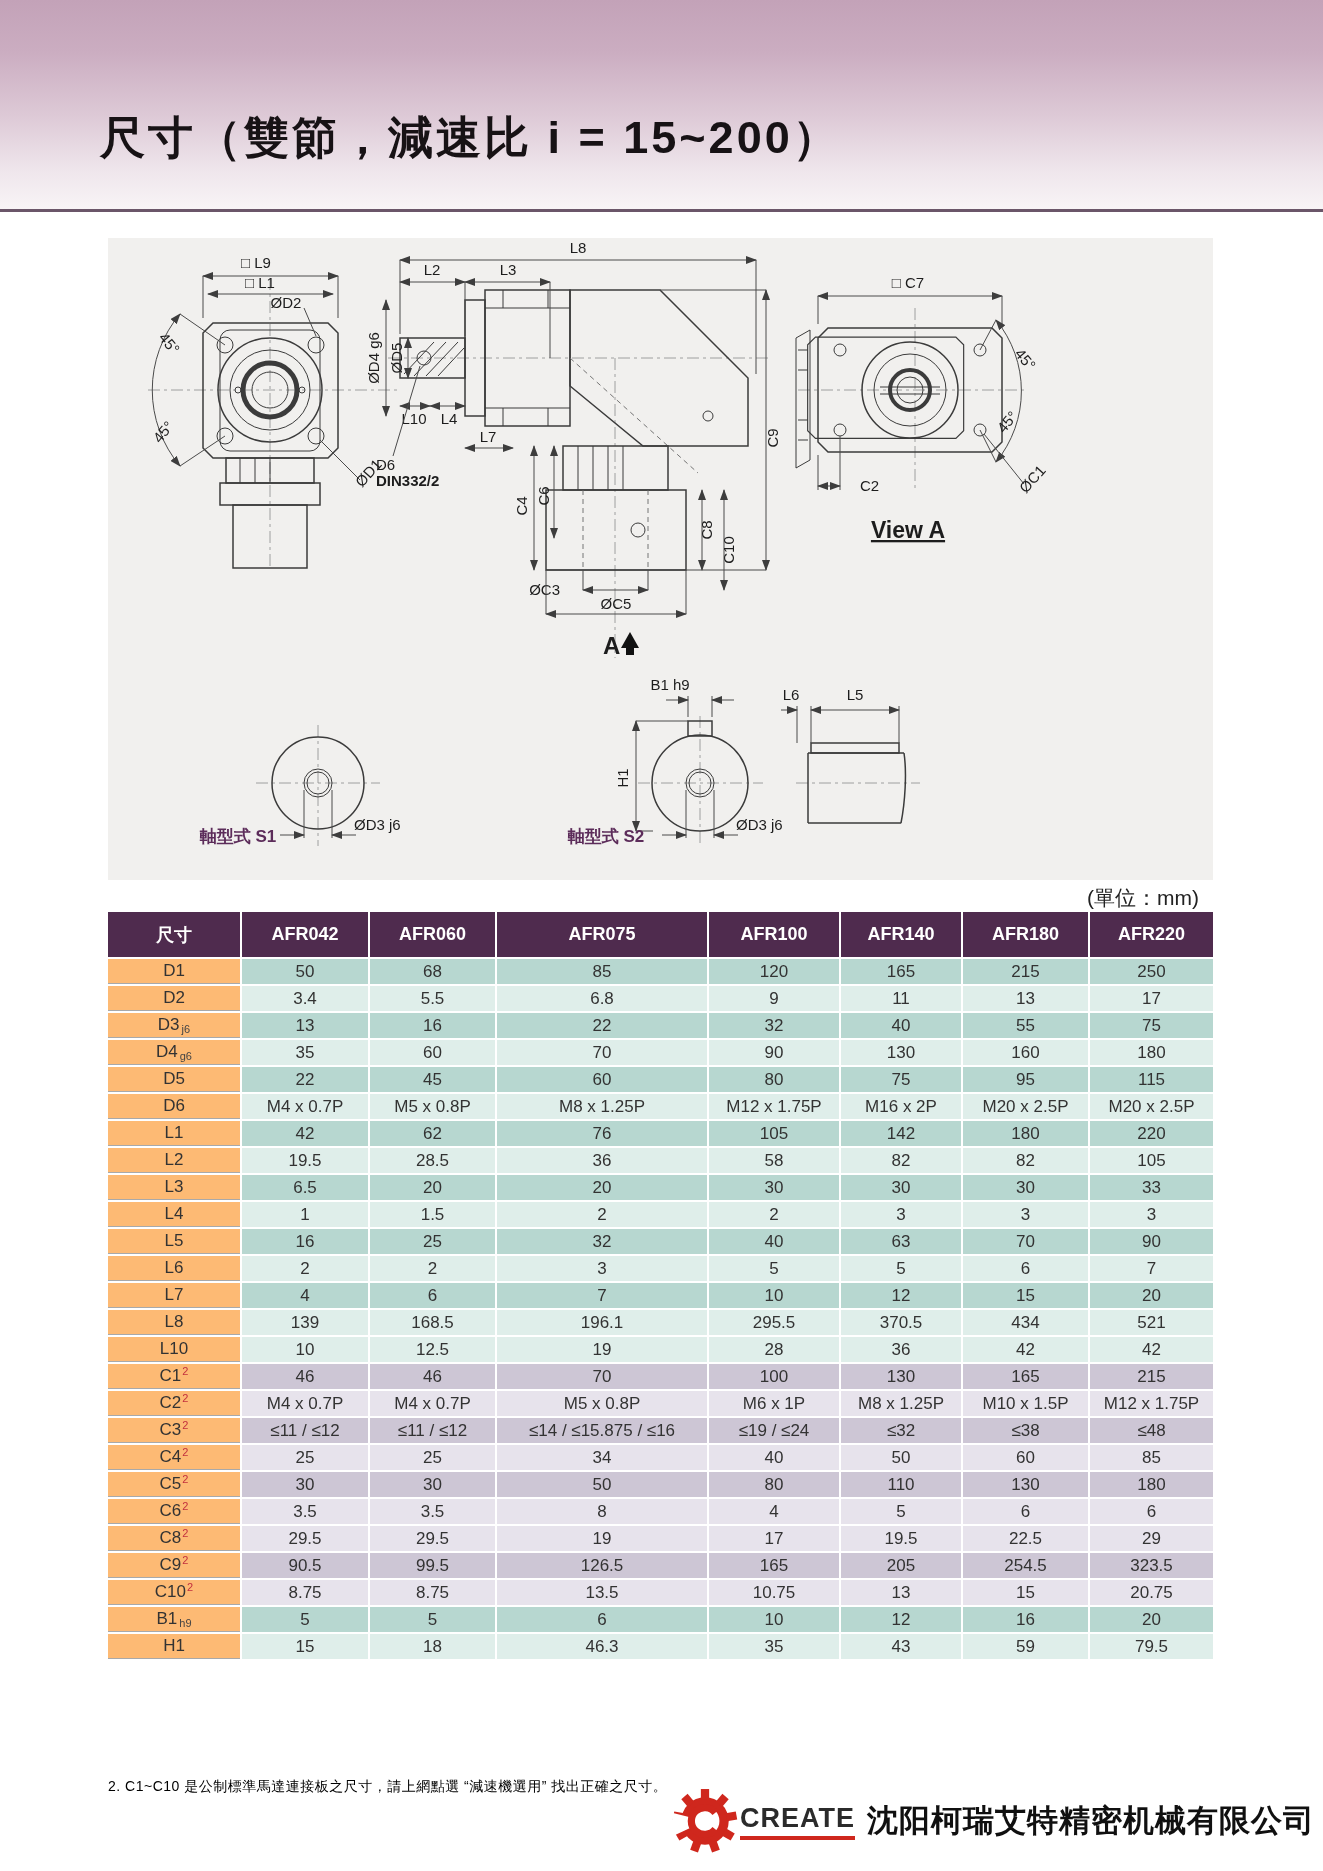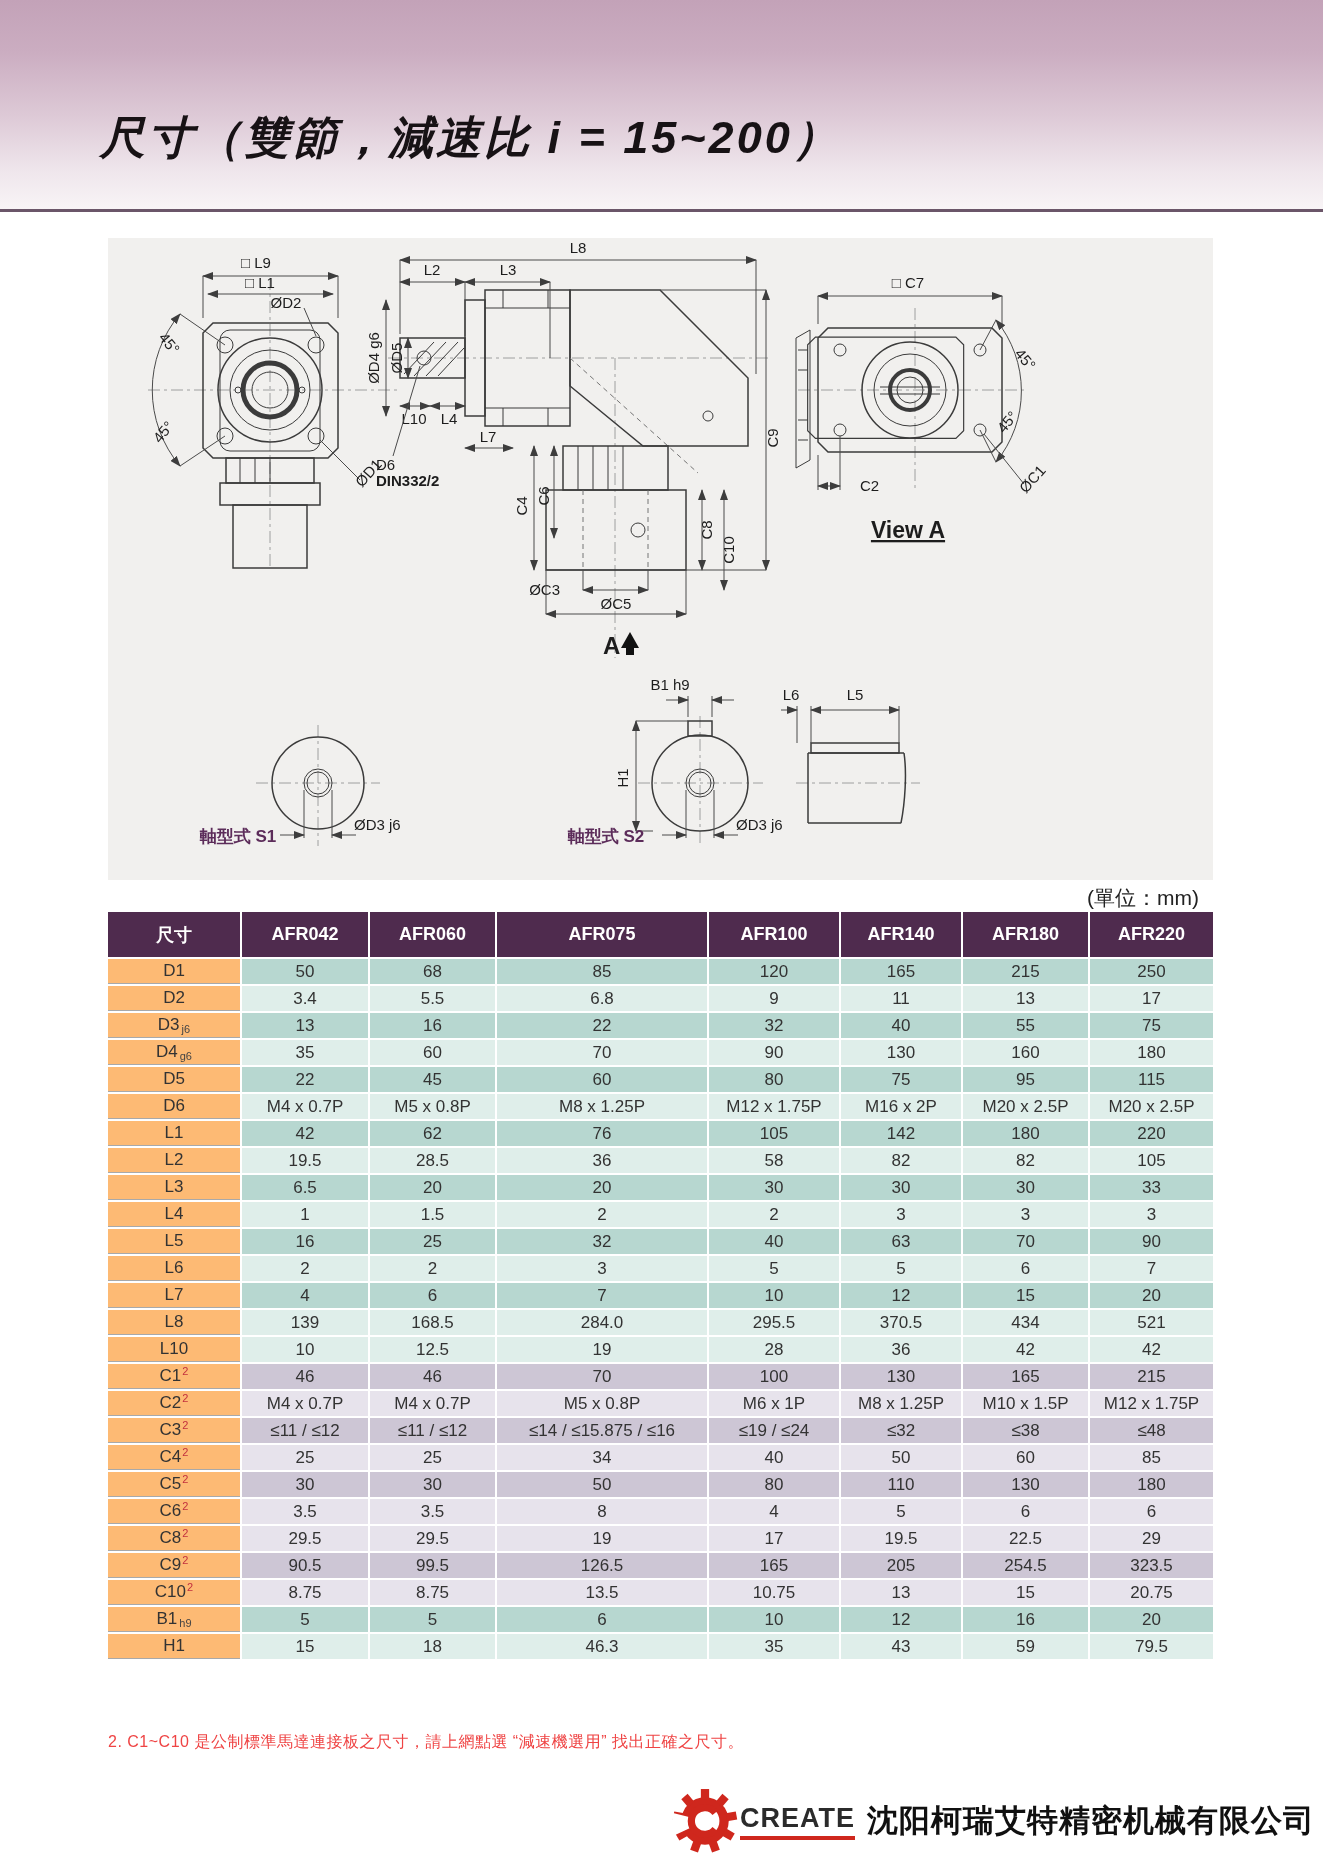--- a/index.html
+++ b/index.html
@@ -1,40 +1,40 @@
 <!DOCTYPE html>
 <html><head>
 <meta charset="utf-8">
 <style>
   * { margin:0; padding:0; box-sizing:border-box; }
   html,body { width:1323px; height:1871px; background:#ffffff; font-family:"Liberation Sans",sans-serif; position:relative; overflow:hidden; }
 
   .banner { position:absolute; top:0; left:0; width:1323px; height:209px;
     background:linear-gradient(180deg,#c3a2b8 0%,#cbadc1 25%,#ddc9d6 55%,#efe6ec 82%,#f8f4f6 100%); }
   .page-title { position:absolute; top:108px; left:100px; font-size:45px; font-weight:bold;
-    color:#171215; letter-spacing:3px; white-space:nowrap;font-style:italic; }
+    color:#171215; letter-spacing:3px; white-space:nowrap; }
   .title-rule { position:absolute; top:209px; left:0; width:1323px; height:3px; background:#6b5669; }
 
   .drawing-panel { position:absolute; top:238px; left:108px; width:1105px; height:642px; background:#f1f0ee; }
 
   .unit-note { position:absolute; top:884px; right:124px; font-size:21px; color:#222; }
 
   table.dims { position:absolute; top:910px; left:106px; width:1093px;
     border-collapse:separate; border-spacing:2px; table-layout:fixed; }
   table.dims th { background:#4f2b4e; color:#fff; font-size:18px; font-weight:bold; height:45px; text-align:center; }
   table.dims td { height:25px; font-size:17px; color:#333; text-align:center; vertical-align:middle; white-space:nowrap; }
   td.lbl { background:#fdba74; color:#222; border-bottom:1px solid #a9a9a9; }
   td.teal-dark  { background:#b7d7d0; }
   td.teal-light { background:#dfeeea; }
   td.lav-dark   { background:#cdc6d5; }
   td.lav-light  { background:#e7e3ec; }
   .tol { font-size:11px; color:#444; position:relative; top:3px; margin-left:2px; }
   .sup2 { font-size:11px; color:#c2303e; position:relative; top:-6px; margin-left:1px; }
 
-  .footnote { position:absolute; top:1732px; left:108px; font-size:16px; color:#ef4444; letter-spacing:0.5px; }
+  .footnote { position:absolute; top:1778px; left:108px; font-size:14px; color:#000000; letter-spacing:0.5px; }
 
   .footer-apex { position:absolute; top:1892px; left:548px; font-size:21px; font-weight:bold; color:#4c4c4c; letter-spacing:2px; }
   .footer-apex .pgnum { font-size:15px; margin-left:14px; letter-spacing:0; }
   .logo-row { position:absolute; top:1788px; right:8px; display:flex; align-items:center; }
   .logo-gear { width:66px; height:66px; flex:0 0 auto; }
   .logo-create { font-size:27px; font-weight:bold; color:#2b2b2b; letter-spacing:1px;
     border-bottom:4px solid #cf271d; padding-bottom:2px; margin-left:2px; }
   .logo-company { font-size:31px; font-weight:bold; color:#101010; margin-left:12px; letter-spacing:1px; white-space:nowrap; }
 
   
@@ -404,21 +404,21 @@
         <td class="teal-dark">7</td>
         <td class="teal-dark">10</td>
         <td class="teal-dark">12</td>
         <td class="teal-dark">15</td>
         <td class="teal-dark">20</td>
       </tr>
       <tr>
         <td class="lbl"><span>L8</span></td>
         <td class="teal-light">139</td>
         <td class="teal-light">168.5</td>
-        <td class="teal-light">284.0</td>
+        <td class="teal-light">196.1</td>
         <td class="teal-light">295.5</td>
         <td class="teal-light">370.5</td>
         <td class="teal-light">434</td>
         <td class="teal-light">521</td>
       </tr>
       <tr>
         <td class="lbl"><span>L10</span></td>
         <td class="teal-light">10</td>
         <td class="teal-light">12.5</td>
         <td class="teal-light">19</td>

